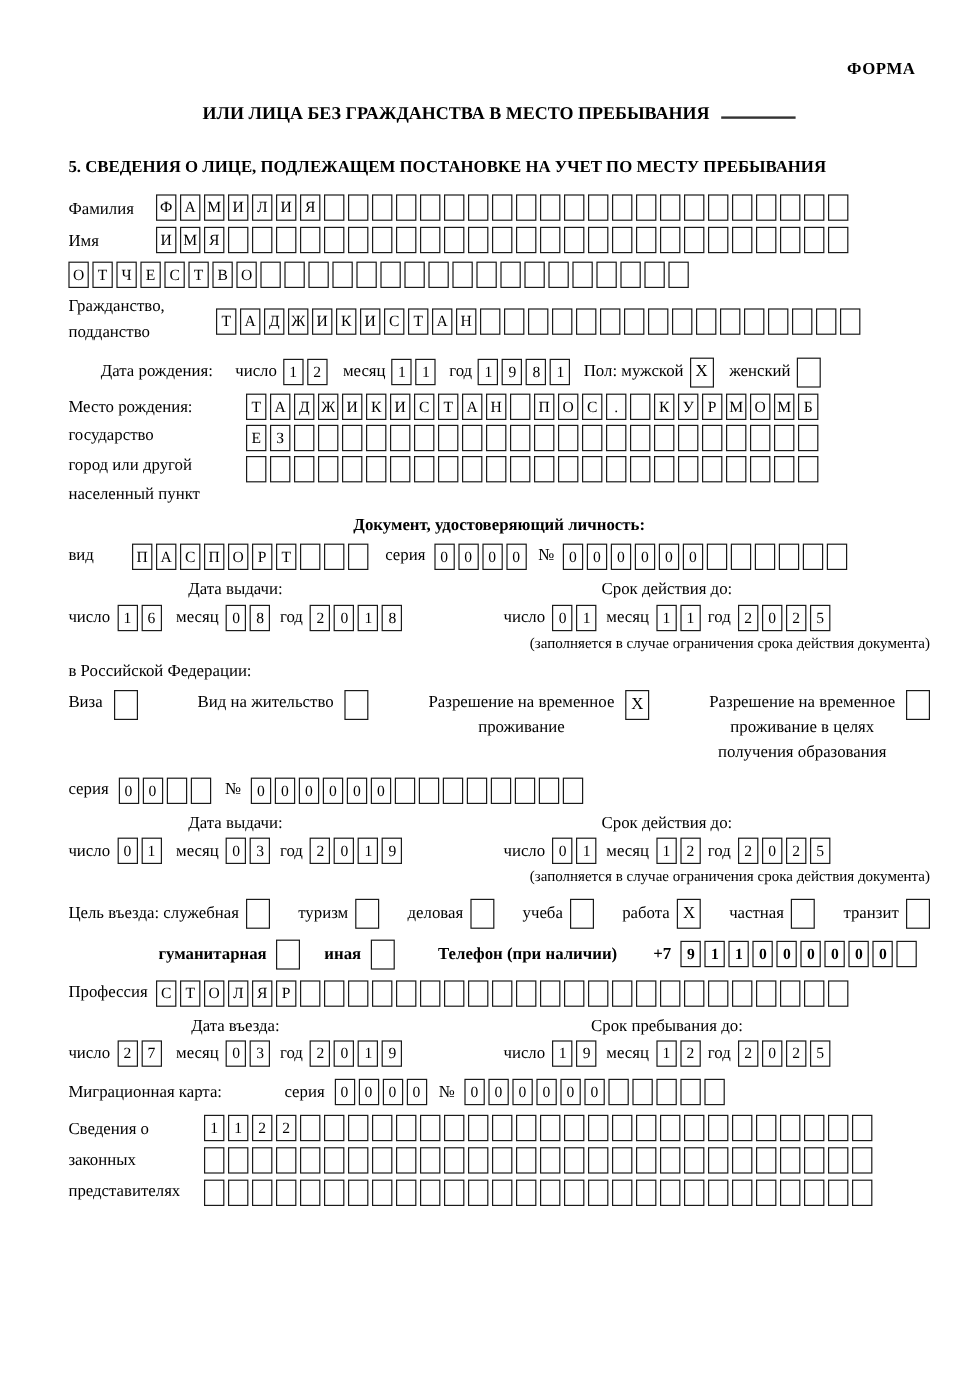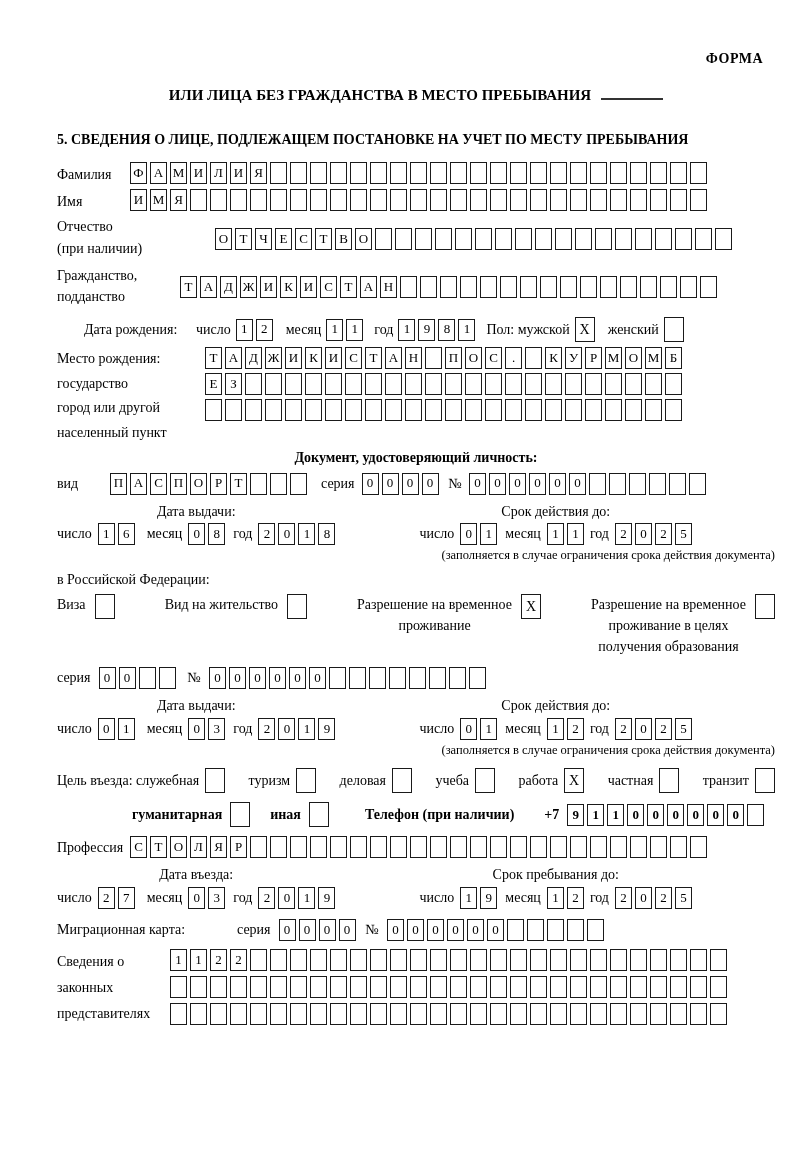--- a/index.html
+++ b/index.html
@@ -130,24 +130,20 @@
         <span class="cb"></span>
         <span class="cb"></span>
         <span class="cb"></span>
         <span class="cb"></span>
         <span class="cb"></span>
         <span class="cb"></span>
       </span>
   </div>
 
   <div class="frow">
-    <span class="lbl w-patro lbl2">
-      <div>Отчество</div>
-      <div>(при наличии)</div>
-    </span>
     <span class="cells mt2">
         <span class="cb">О</span>
         <span class="cb">Т</span>
         <span class="cb">Ч</span>
         <span class="cb">Е</span>
         <span class="cb">С</span>
         <span class="cb">Т</span>
         <span class="cb">В</span>
         <span class="cb">О</span>
         <span class="cb"></span>

